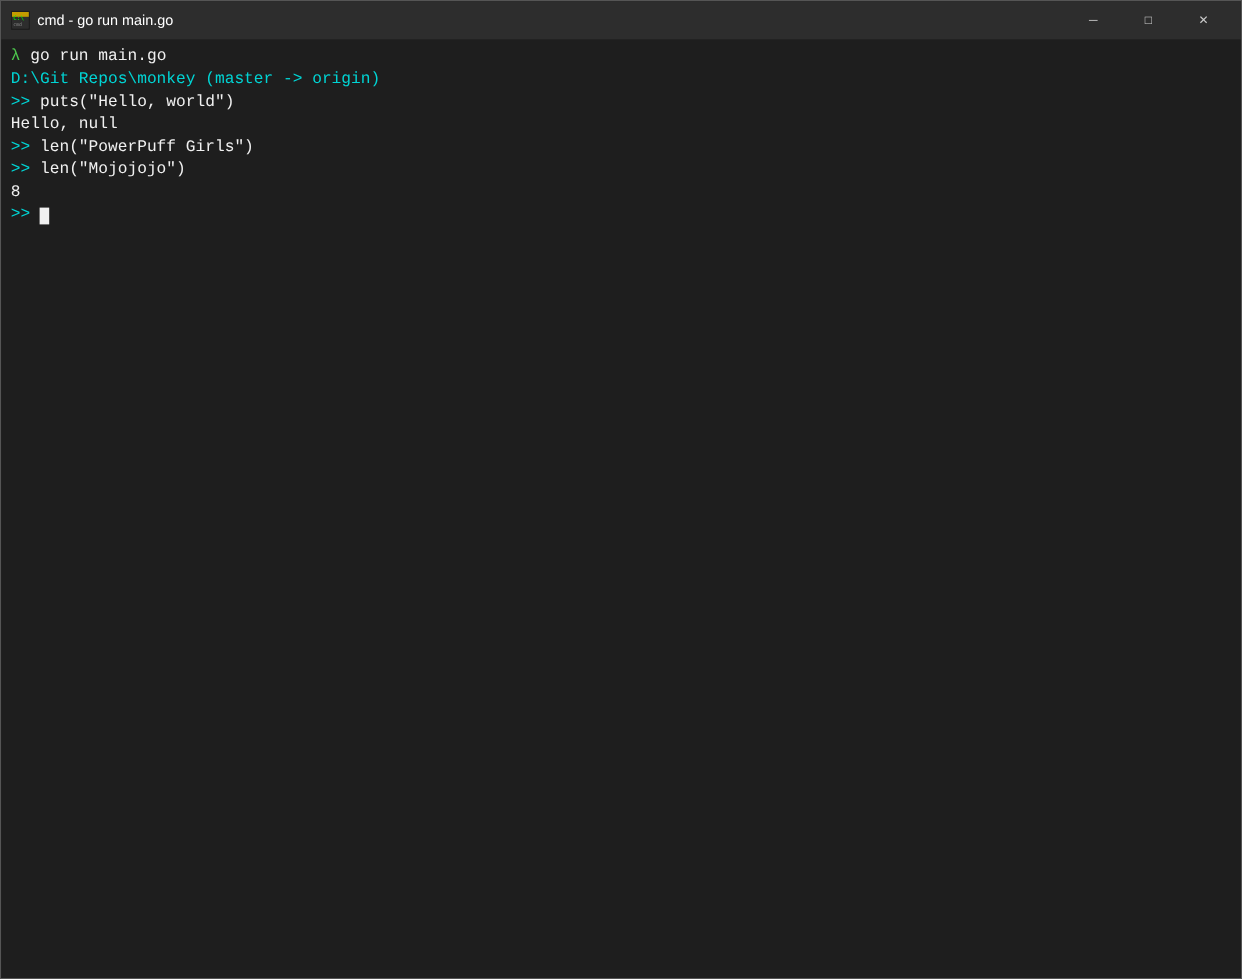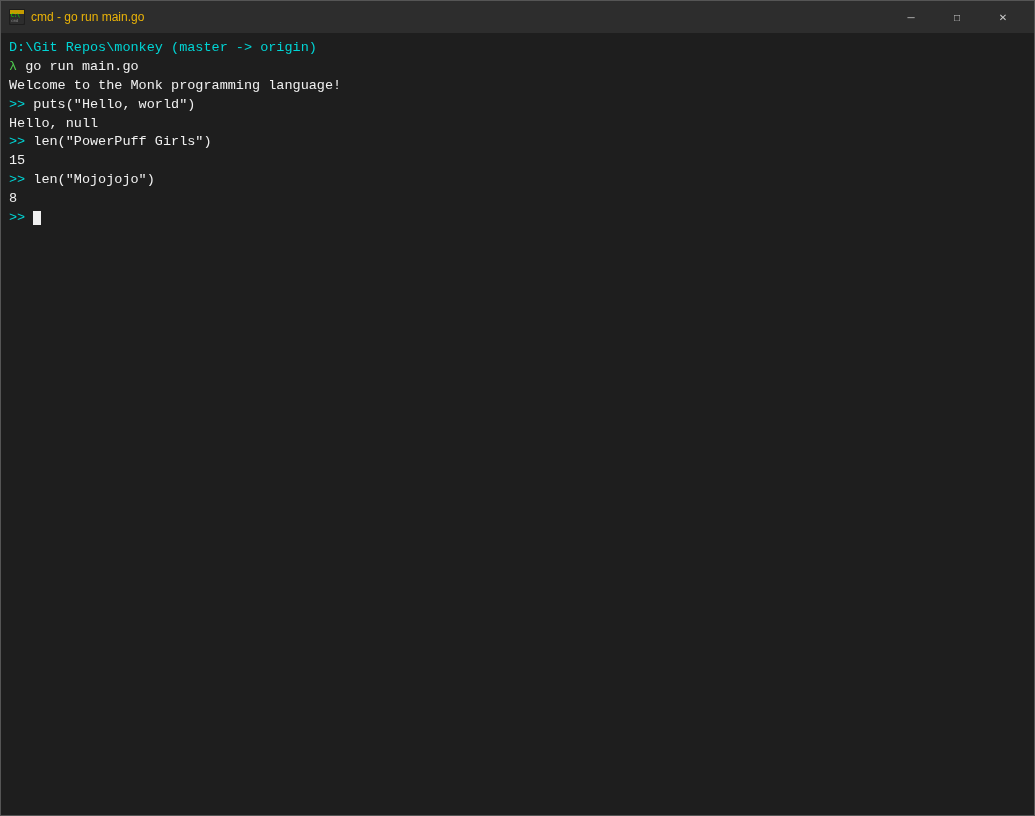--- a/index.html
+++ b/index.html
@@ -49,21 +49,21 @@
       align-items: center;
       justify-content: center;
     }
 
     .titlebar-icon svg {
       width: 16px;
       height: 16px;
     }
 
     .titlebar-title {
-      color: #eab308;
+      color: #ffffff;
       font-size: 12px;
       font-family: 'Segoe UI', sans-serif;
     }
 
     .titlebar-controls {
       display: flex;
       align-items: center;
       gap: 0;
     }
 
@@ -146,34 +146,32 @@
     </div>
     <div class="titlebar-controls">
       <button class="titlebar-btn">─</button>
       <button class="titlebar-btn">□</button>
       <button class="titlebar-btn close">✕</button>
     </div>
   </div>
 
   <div class="terminal-body">
 
+    <span class="line"><span class="color-green">λ</span><span class="color-white"> go run main.go</span></span>
+
     <span class="line color-cyan">D:\Git Repos\monkey (master -&gt; origin)</span>
 
-    <span class="line"><span class="color-green">λ</span><span class="color-white"> go run main.go</span></span>
-
-    <span class="line color-white">Welcome to the Monk programming language!</span>
 
     <span class="line"><span class="color-cyan">&gt;&gt;</span><span class="color-white"> puts("Hello, world")</span></span>
 
     <span class="line color-white">Hello, null</span>
 
 
     <span class="line"><span class="color-cyan">&gt;&gt;</span><span class="color-white"> len("PowerPuff Girls")</span></span>
 
-    <span class="line color-white">15</span>
 
     <span class="line"><span class="color-cyan">&gt;&gt;</span><span class="color-white"> len("Mojojojo")</span></span>
 
     <span class="line color-white">8</span>
 
     <span class="line"><span class="color-cyan">&gt;&gt;</span><span class="color-white"> </span><span class="cursor"></span></span>
   </div>
 </div>
 
 </body></html>

